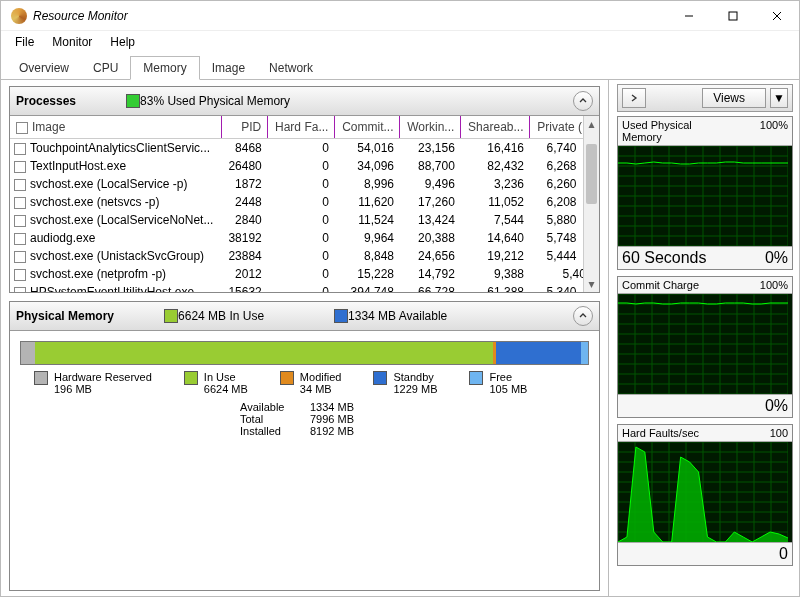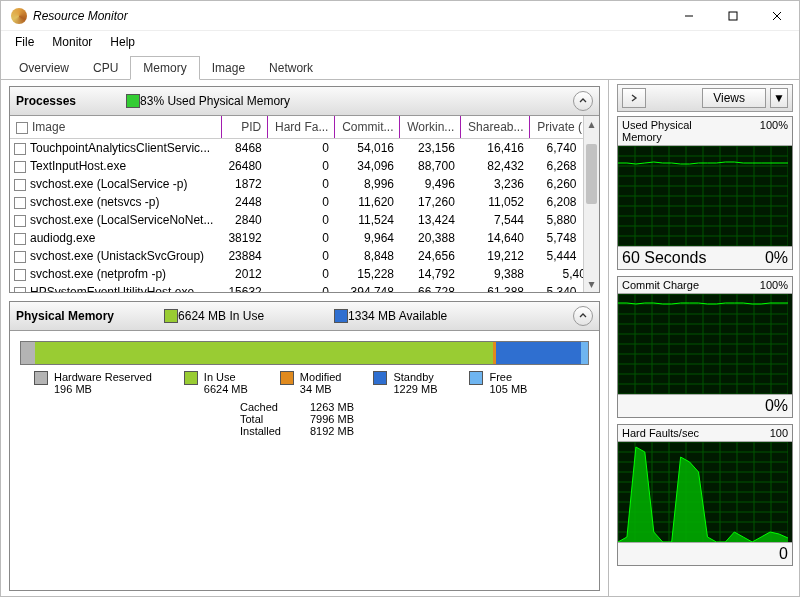--- a/index.html
+++ b/index.html
@@ -300,22 +300,22 @@
           <div class="col">
             <span class="swatch" style="background:#6fb5f0"></span>
   <span class="txt">
               <span>Free</span>
   <span>105 MB</span>
             </span>
           </div>
         </div>
       <div class="stats">
         <div class="row">
-            <span class="k">Cached</span>
-            <span>1263 MB</span>
+            <span class="k">Available</span>
+            <span>1334 MB</span>
           </div>
         <div class="row">
             <span class="k">Total</span>
             <span>7996 MB</span>
           </div>
         <div class="row">
             <span class="k">Installed</span>
             <span>8192 MB</span>
           </div>
       </div>

